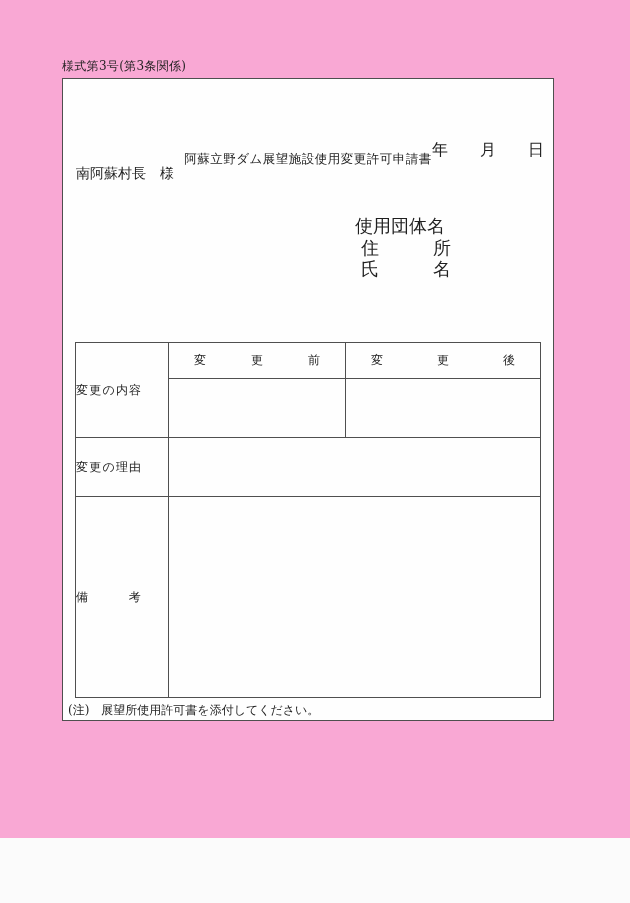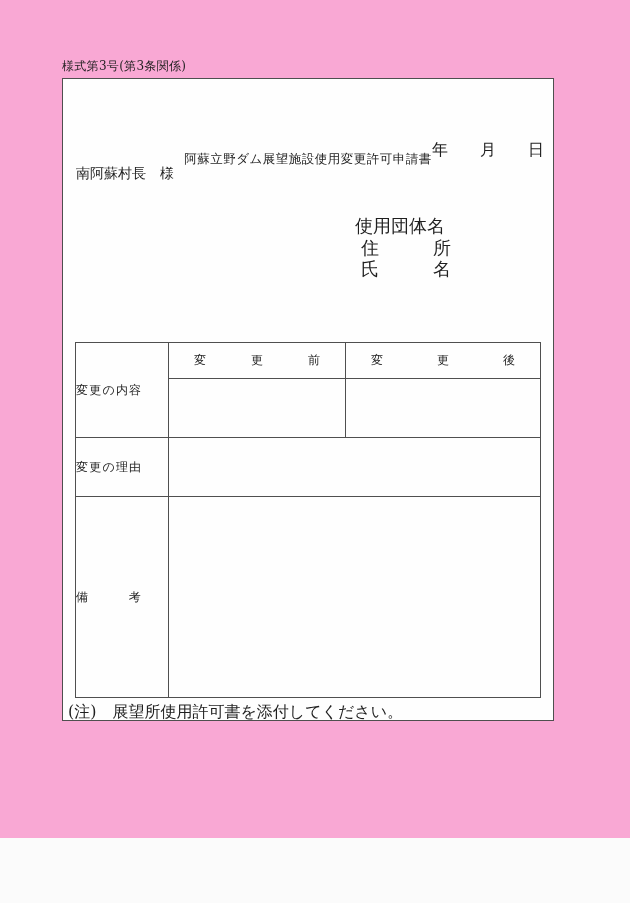--- a/index.html
+++ b/index.html
@@ -84,21 +84,21 @@
   }
   td.hdr { padding: 0; }
   .hdr-flex {
     display: flex;
     justify-content: space-between;
     padding: 0 25px;
   }
   .note {
     position: absolute;
     left: 5px; top: 623px;
-    font-size: 16px;
+    font-size: 12px;
     white-space: pre;
   }
 </style>
 </head>
 <body>
 
 <div class="page">
 
   <div class="form-number">様式第3号(第3条関係)</div>
 

